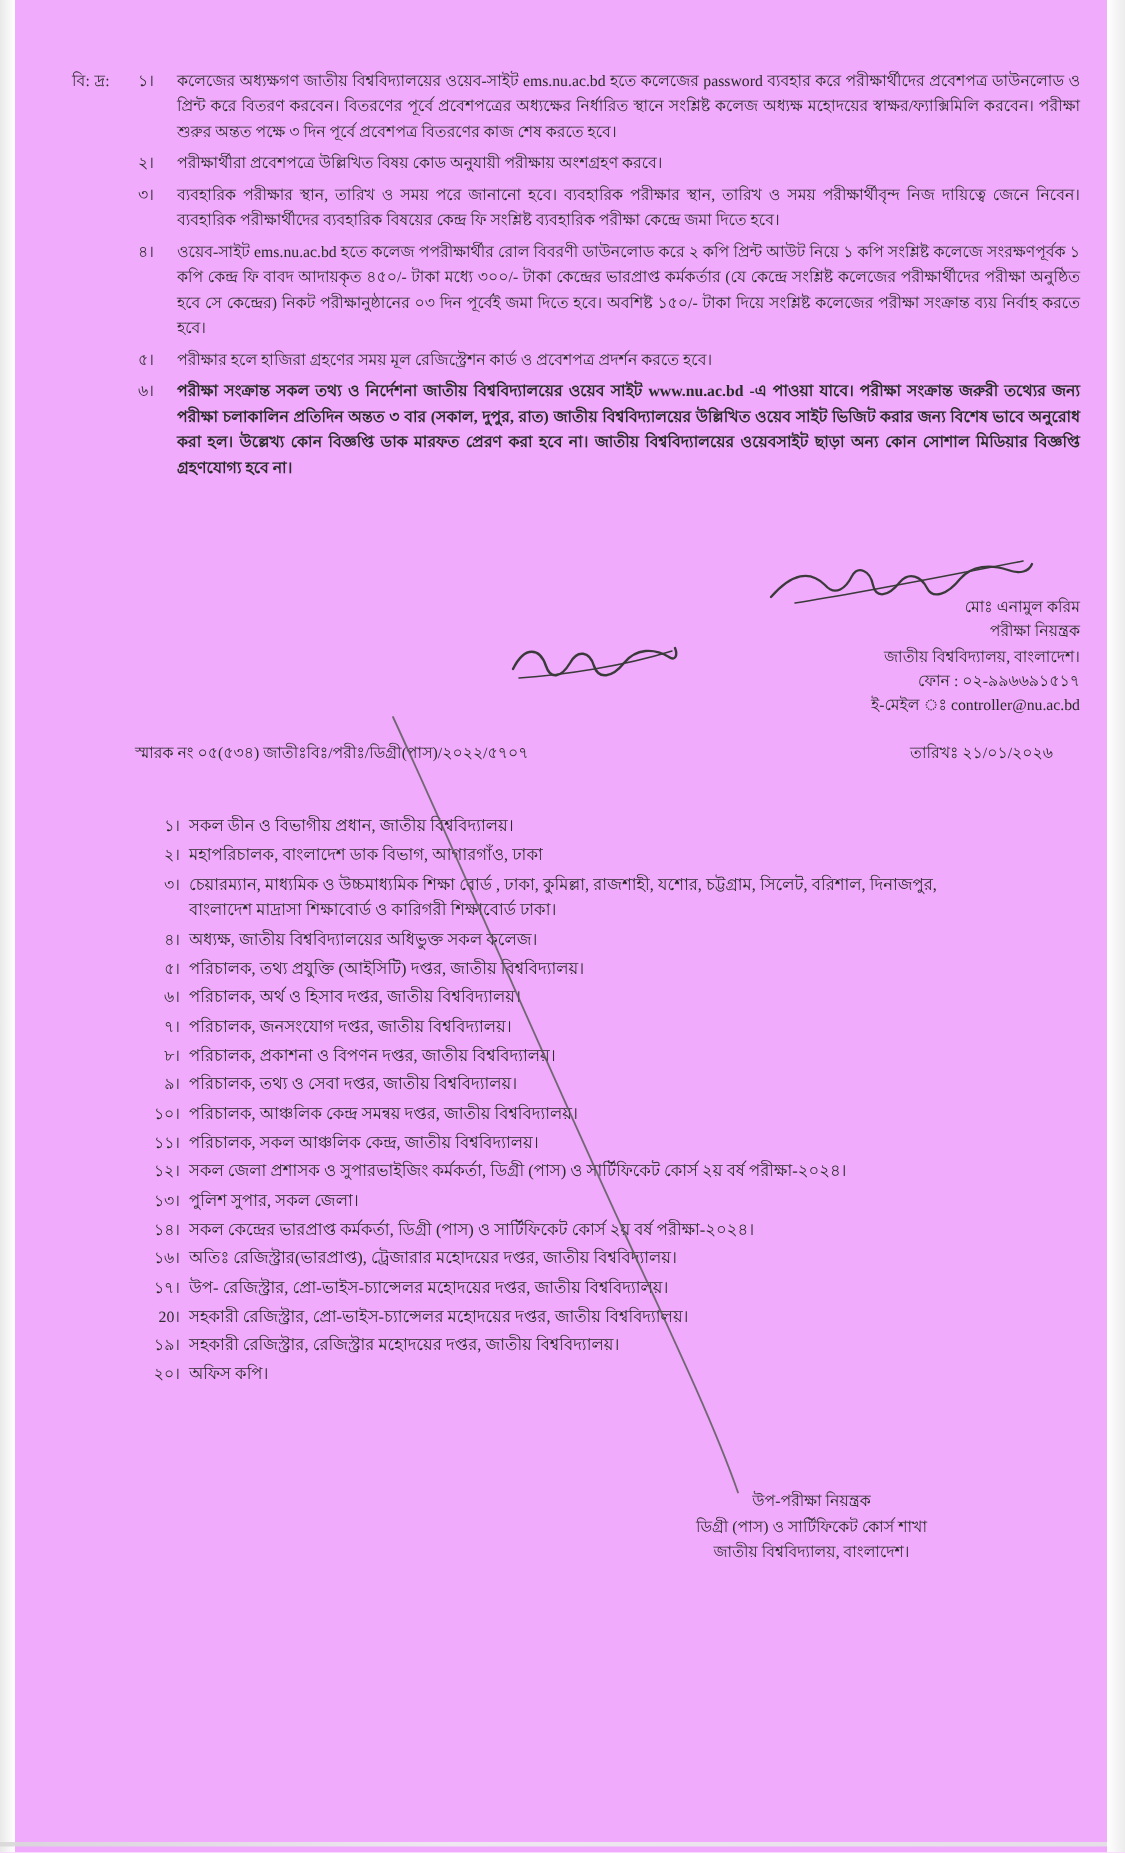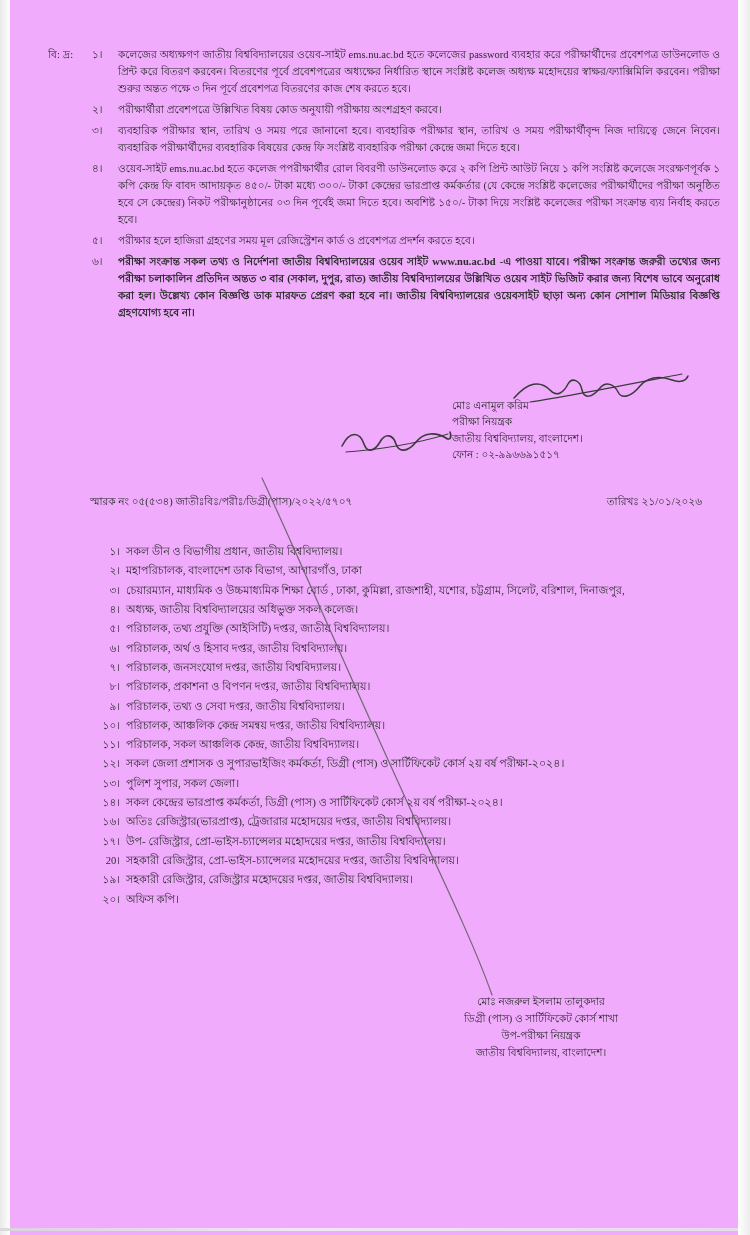--- a/index.html
+++ b/index.html
@@ -93,21 +93,21 @@
   .note-text.em {
     font-weight: bold;
   }
 
   
   .sig-top {
     position: absolute;
     left: 452px;
     top: 398px;
     width: 268px;
-    text-align: left;
+    text-align: right;
     font-size: 10.5px;
     line-height: 1.55;
   }
   .sig-top .line { display: block; }
   .sig-top .email-val {
     font-family: "Liberation Serif", "DejaVu Serif", serif;
   }
   .handwriting-1 {
     position: absolute;
     left: 510px;
@@ -255,20 +255,21 @@
     <path d="M6 22 C 14 6, 24 8, 28 20 C 31 29, 38 28, 44 18 C 49 9, 57 10, 60 20
              C 63 29, 72 28, 80 18 C 88 8, 100 8, 110 14 C 114 17, 116 13, 114 8" fill="none" stroke="#3a3a3a" stroke-width="1.6" stroke-linecap="round"></path>
     <path d="M10 28 C 40 26, 80 20, 112 10" fill="none" stroke="#3a3a3a" stroke-width="1" stroke-linecap="round"></path>
   </svg>
 
   <div class="sig-top">
     <span class="line">মোঃ এনামুল করিম</span>
     <span class="line">পরীক্ষা নিয়ন্ত্রক</span>
     <span class="line">জাতীয় বিশ্ববিদ্যালয়, বাংলাদেশ।</span>
     <span class="line"><span>ফোন :</span> <span>০২-৯৯৬৬৯১৫১৭</span></span>
+    <span class="line"><span>ই-মেইল ঃ</span> <span class="email-val">controller@nu.ac.bd</span></span>
   </div>
 
   <div class="memo-row">
     <div class="memo-no"><span>স্মারক নং</span> <span>০৫(৫৩৪) জাতীঃবিঃ/পরীঃ/ডিগ্রী(পাস)/২০২২/৫৭০৭</span></div>
     <div class="memo-date"><span>তারিখঃ</span> <span>২১/০১/২০২৬</span></div>
   </div>
 
 
   <div class="dist-list">
 
@@ -277,21 +278,21 @@
       <div class="dist-text"><span>সকল ডীন ও বিভাগীয় প্রধান, জাতীয় বিশ্ববিদ্যালয়।</span></div>
     </div>
 
     <div class="dist-item">
       <div class="dist-num">২।</div>
       <div class="dist-text"><span>মহাপরিচালক, বাংলাদেশ ডাক বিভাগ, আগারগাঁও, ঢাকা</span></div>
     </div>
 
     <div class="dist-item">
       <div class="dist-num">৩।</div>
-      <div class="dist-text"><span>চেয়ারম্যান, মাধ্যমিক ও উচ্চমাধ্যমিক শিক্ষা বোর্ড , ঢাকা, কুমিল্লা, রাজশাহী, যশোর, চট্টগ্রাম, সিলেট, বরিশাল, দিনাজপুর,</span></div>
+      <div class="dist-text"><span>চেয়ারম্যান, মাধ্যমিক ও উচ্চমাধ্যমিক শিক্ষা বোর্ড , ঢাকা, কুমিল্লা, রাজশাহী, যশোর, চট্টগ্রাম, সিলেট, বরিশাল, দিনাজপুর,</span><span class="cont">বাংলাদেশ মাদ্রাসা শিক্ষাবোর্ড ও কারিগরী শিক্ষাবোর্ড ঢাকা।</span></div>
     </div>
 
     <div class="dist-item">
       <div class="dist-num">৪।</div>
       <div class="dist-text"><span>অধ্যক্ষ, জাতীয় বিশ্ববিদ্যালয়ের অধিভুক্ত সকল কলেজ।</span></div>
     </div>
 
     <div class="dist-item">
       <div class="dist-num">৫।</div>
       <div class="dist-text"><span>পরিচালক, তথ্য প্রযুক্তি (আইসিটি) দপ্তর, জাতীয় বিশ্ববিদ্যালয়।</span></div>
@@ -368,21 +369,20 @@
       <div class="dist-text"><span>অফিস কপি।</span></div>
     </div>
 
   </div>
 
   <svg class="diag-stroke" viewBox="0 0 750 1235">
     <path d="M262 478 C 300 560, 360 700, 420 830 C 455 905, 478 955, 492 995" fill="none" stroke="#5a5a5a" stroke-width="1.2" stroke-linecap="round" opacity="0.85"></path>
   </svg>
 
   <div class="sig-bottom">
-    <span class="line">মোঃ নজরুল ইসলাম তালুকদার</span>
+    <span class="line">উপ-পরীক্ষা নিয়ন্ত্রক</span>
     <span class="line">ডিগ্রী (পাস) ও সার্টিফিকেট কোর্স শাখা</span>
-    <span class="line">উপ-পরীক্ষা নিয়ন্ত্রক</span>
     <span class="line">জাতীয় বিশ্ববিদ্যালয়, বাংলাদেশ।</span>
   </div>
 
   <div class="scan-edge-bottom"></div>
 
 </div>
 
 </body></html>

